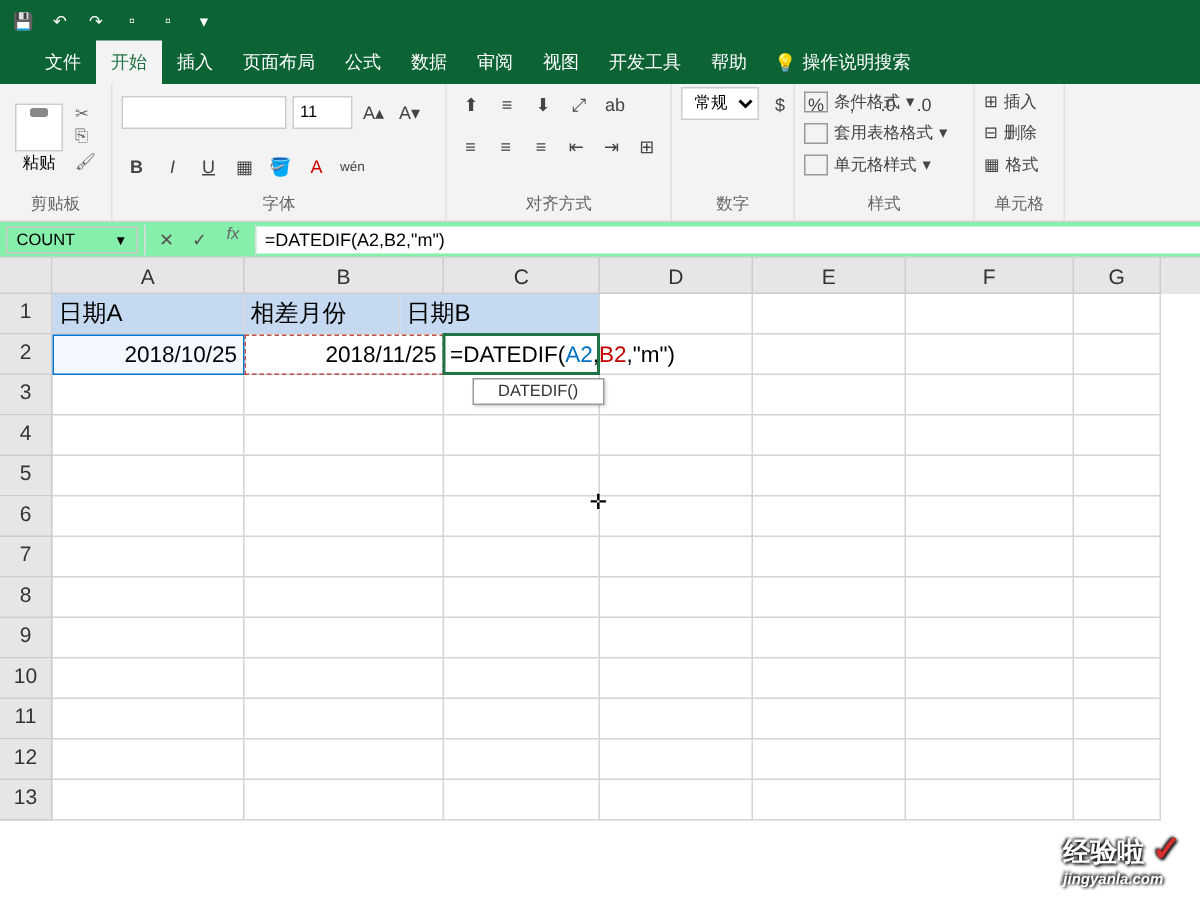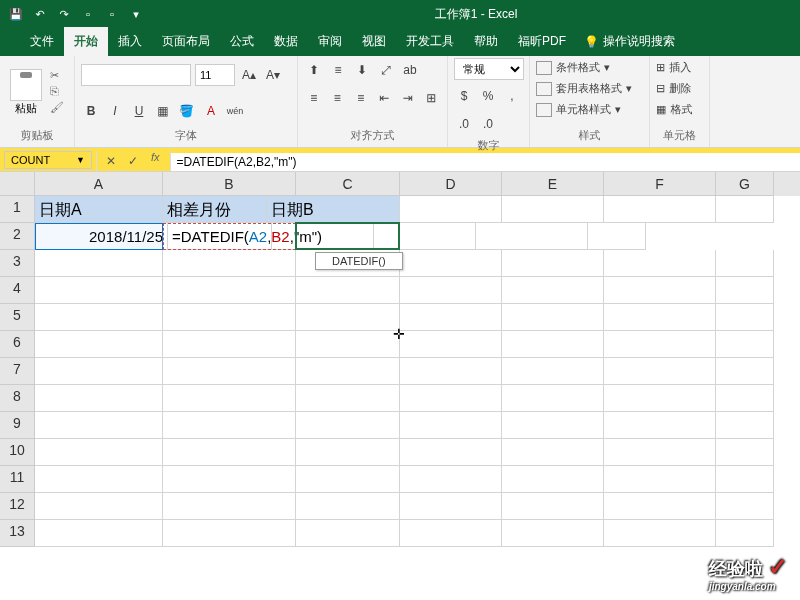--- a/index.html
+++ b/index.html
@@ -5,21 +5,21 @@
     * { margin: 0; padding: 0; box-sizing: border-box; font-family: "Microsoft YaHei", Arial, sans-serif; }
     body { width: 800px; height: 600px; background: #fff; overflow: hidden; position: relative; }
     
     .titlebar { background: #0c6334; height: 28px; display: flex; align-items: center; color: #fff; font-size: 11px; }
     .qat { display: flex; gap: 8px; padding: 0 8px; align-items: center; }
     .qat-icon { width: 16px; height: 16px; display: flex; align-items: center; justify-content: center; }
     .title-text { flex: 1; text-align: center; font-size: 12px; }
     
     .tabs-bar { background: #0c6334; height: 28px; display: flex; align-items: flex-end; padding-left: 20px; }
     .tab { padding: 6px 10px; color: #fff; font-size: 12px; cursor: pointer; }
-    .tab.active { background: #f3f3f3; color: #217346; font-weight: bold; }
+    .tab.active { background: #f3f3f3; color: #217346; }
     .tab.file { background: transparent; color: #fff; }
     .tell-me { color: #fff; margin-left: 8px; display: flex; align-items: center; gap: 4px; font-size: 12px; padding: 6px 0; }
     
     .ribbon { background: #f3f3f3; height: 92px; border-bottom: 1px solid #d4d4d4; display: flex; }
     .ribbon-group { border-right: 1px solid #e0e0e0; padding: 2px 6px; display: flex; flex-direction: column; justify-content: space-between; }
     .ribbon-group-label { text-align: center; font-size: 11px; color: #666; padding: 2px 0; }
     .ribbon-content { flex: 1; display: flex; align-items: center; gap: 4px; }
     .paste-btn { display: flex; flex-direction: column; align-items: center; padding: 4px; }
     .paste-icon { width: 32px; height: 32px; background: #fff; border: 1px solid #ccc; position: relative; }
     .paste-icon::after { content: ''; position: absolute; top: 2px; left: 50%; transform: translateX(-50%); width: 12px; height: 6px; background: #888; border-radius: 2px; }
@@ -36,21 +36,21 @@
     .align-group { width: 150px; }
     .num-group { width: 82px; }
     .style-group { width: 120px; }
     .cell-group { width: 60px; }
     
     .num-select { border: 1px solid #ccc; background: #fff; font-size: 11px; padding: 2px 4px; width: 70px; height: 22px; }
     
     .style-item { display: flex; align-items: center; gap: 4px; font-size: 11px; color: #444; padding: 2px 0; }
     .style-icon { width: 16px; height: 14px; border: 1px solid #999; }
     
-    .formula-bar { height: 24px; display: flex; align-items: flex-end; border-bottom: 1px solid #d4d4d4; background: #fde047; }
+    .formula-bar { height: 24px; display: flex; align-items: center; border-bottom: 1px solid #d4d4d4; background: #86efac; }
     .name-box { width: 88px; border: 1px solid #ccc; font-size: 11px; padding: 2px 6px; margin: 2px 4px; display: flex; justify-content: space-between; align-items: center; }
     .fb-btns { display: flex; gap: 2px; padding: 0 4px; border-left: 1px solid #ddd; border-right: 1px solid #ddd; }
     .fb-btn { width: 20px; height: 20px; display: flex; align-items: center; justify-content: center; font-size: 12px; color: #555; }
     .fx-label { font-style: italic; font-size: 11px; color: #666; padding: 0 6px; }
     .formula-input { flex: 1; border: none; font-size: 12px; padding: 2px 6px; outline: none; }
     
     .grid-area { position: relative; background: #fff; }
     .corner { position: absolute; top: 0; left: 0; width: 35px; height: 24px; background: #e6e6e6; border-right: 1px solid #ccc; border-bottom: 1px solid #ccc; }
     .col-headers { position: absolute; top: 0; left: 35px; right: 0; height: 24px; display: flex; background: #e6e6e6; }
     .col-h { border-right: 1px solid #ccc; border-bottom: 1px solid #ccc; text-align: center; font-size: 14px; color: #333; line-height: 24px; }
@@ -94,35 +94,33 @@
 
 <div class="titlebar">
   <div class="qat">
     <span class="qat-icon">💾</span>
     <span class="qat-icon">↶</span>
     <span class="qat-icon">↷</span>
     <span class="qat-icon">▫</span>
     <span class="qat-icon">▫</span>
     <span class="qat-icon">▾</span>
   </div>
-  <div class="title-text">工作簿1 - Excel</div>
 </div>
 
 <div class="tabs-bar">
   <div class="tab file">文件</div>
   <div class="tab active">开始</div>
   <div class="tab">插入</div>
   <div class="tab">页面布局</div>
   <div class="tab">公式</div>
   <div class="tab">数据</div>
   <div class="tab">审阅</div>
   <div class="tab">视图</div>
   <div class="tab">开发工具</div>
   <div class="tab">帮助</div>
-  <div class="tab">福昕PDF</div>
   <div class="tell-me">
     <span>💡</span>
     <span>操作说明搜索</span>
   </div>
 </div>
 
 <div class="ribbon">
   <div class="ribbon-group">
     <div class="ribbon-content">
       <div class="paste-btn">
@@ -174,21 +172,21 @@
         <button class="btn-sm">≡</button>
         <button class="btn-sm">⇤</button>
         <button class="btn-sm">⇥</button>
         <button class="btn-sm">⊞</button>
       </div>
     </div>
     <div class="ribbon-group-label">对齐方式</div>
   </div>
 
   <div class="ribbon-group num-group">
-    <div class="ribbon-content" style="flex-direction:column;align-items:flex-start;">
+    <div class="ribbon-content" style="flex-direction:row;align-items:flex-start;">
       <select class="num-select">
         <option>常规</option>
       </select>
       <div class="font-row">
         <button class="btn-sm">$</button>
         <button class="btn-sm">%</button>
         <button class="btn-sm">,</button>
       </div>
       <div class="font-row">
         <button class="btn-sm">.0</button>
@@ -260,20 +258,21 @@
     <div class="row row-1">
       <div class="cell header-cell col-A">日期A</div>
       <div class="cell header-cell col-C">相差月份</div>
       <div class="cell header-cell col-B">日期B</div>
       <div class="cell col-D"></div>
       <div class="cell col-E"></div>
       <div class="cell col-F"></div>
       <div class="cell col-G"></div>
     </div>
     <div class="row row-std">
+      <div class="cell col-A">2018/10/25</div>
       <div class="cell col-B">2018/11/25</div>
       <div class="cell col-C formula-display" style="overflow:visible;">
         <span class="fd-func">=DATE</span><span class="fd-func">DIF(</span><span class="fd-ref1">A2</span><span>,</span><span class="fd-ref2">B2</span><span>,"m")</span>
       </div>
       <div class="cell col-D"></div>
       <div class="cell col-E"></div>
       <div class="cell col-F"></div>
       <div class="cell col-G"></div>
     </div>
     <div class="row row-std">

